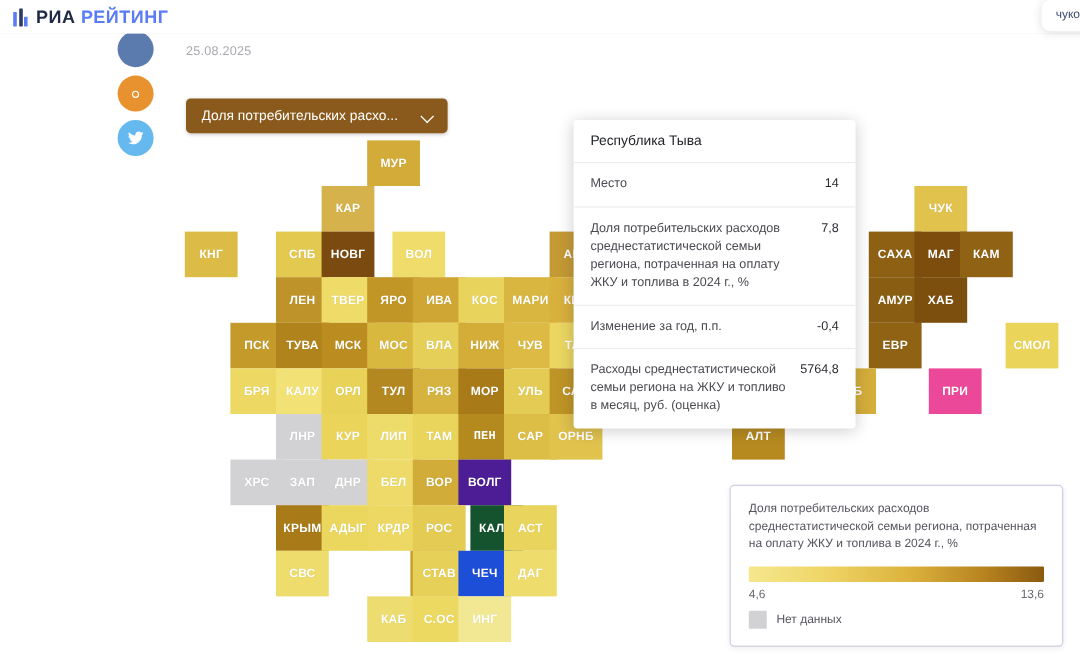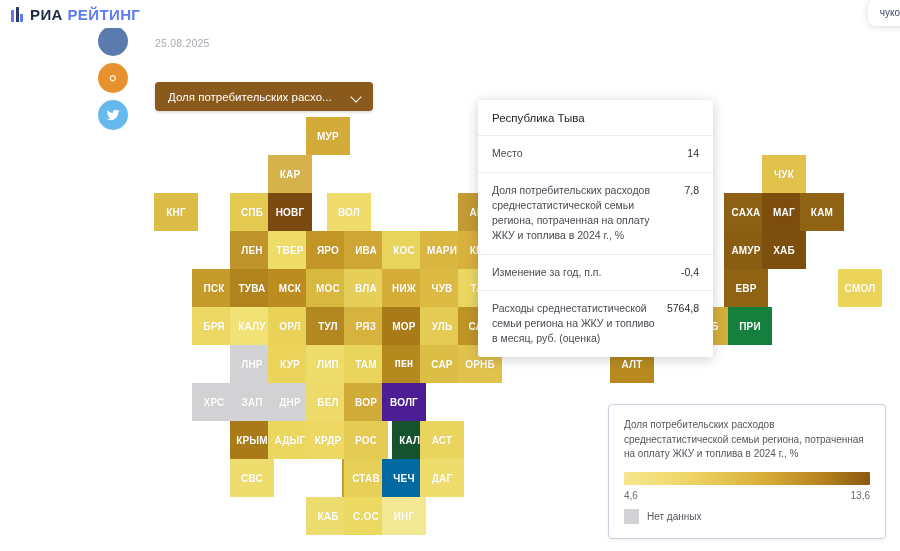--- a/index.html
+++ b/index.html
@@ -300,21 +300,21 @@
       </div>
       <div class="tile" style="left: 610px; top: 307px; width: 44px; height: 38px; background: rgb(203, 162, 44);">
         <span>АЛ.К</span>
       </div>
       <div class="tile" style="left: 648px; top: 307px; width: 44px; height: 38px; background: rgb(236, 217, 98);">
         <span>ТУВА</span>
       </div>
       <div class="tile" style="left: 686px; top: 307px; width: 44px; height: 38px; background: rgb(212, 174, 58);">
         <span>ЗАБ</span>
       </div>
-      <div class="tile" style="left: 728px; top: 307px; width: 44px; height: 38px; background: #15803d;">
+      <div class="tile" style="left: 774px; top: 307px; width: 44px; height: 38px; background: #ec4899;">
         <span>ПРИ</span>
       </div>
       <div class="tile nodata" style="left: 230px; top: 345px; width: 44px; height: 38px; background: rgb(210, 210, 212);">
         <span>ЛНР</span>
       </div>
       <div class="tile" style="left: 268px; top: 345px; width: 44px; height: 38px; background: rgb(234, 212, 90);">
         <span>КУР</span>
       </div>
       <div class="tile" style="left: 306px; top: 345px; width: 44px; height: 38px; background: rgb(237, 220, 106);">
         <span>ЛИП</span>
@@ -372,21 +372,21 @@
       </div>
       <div class="tile" style="left: 230px; top: 459px; width: 44px; height: 38px; background: rgb(238, 220, 108);">
         <span>СВС</span>
       </div>
       <div class="tile" style="left: 306px; top: 459px; width: 44px; height: 38px; background: rgb(200, 156, 40); margin-left: 36px;">
         <span>КЧР</span>
       </div>
       <div class="tile" style="left: 344px; top: 459px; width: 44px; height: 38px; background: rgb(230, 208, 88);">
         <span>СТАВ</span>
       </div>
-      <div class="tile" style="left: 382px; top: 459px; width: 44px; height: 38px; background: #0369a1; text-align: right;">
+      <div class="tile" style="left: 382px; top: 459px; width: 44px; height: 38px; background: #1d4ed8; text-align: right;">
         <span>ЧЕЧ</span>
       </div>
       <div class="tile" style="left: 420px; top: 459px; width: 44px; height: 38px; background: rgb(238, 220, 108);">
         <span>ДАГ</span>
       </div>
       <div class="tile" style="left: 306px; top: 497px; width: 44px; height: 38px; background: rgb(237, 221, 112);">
         <span>КАБ</span>
       </div>
       <div class="tile" style="left: 344px; top: 497px; width: 44px; height: 38px; background: rgb(236, 217, 98);">
         <span>С.ОС</span>

